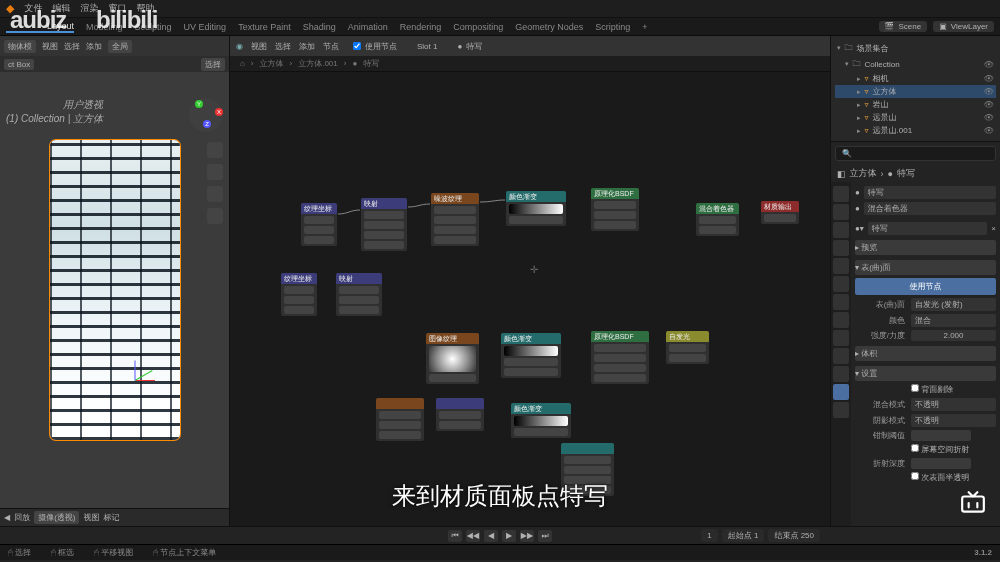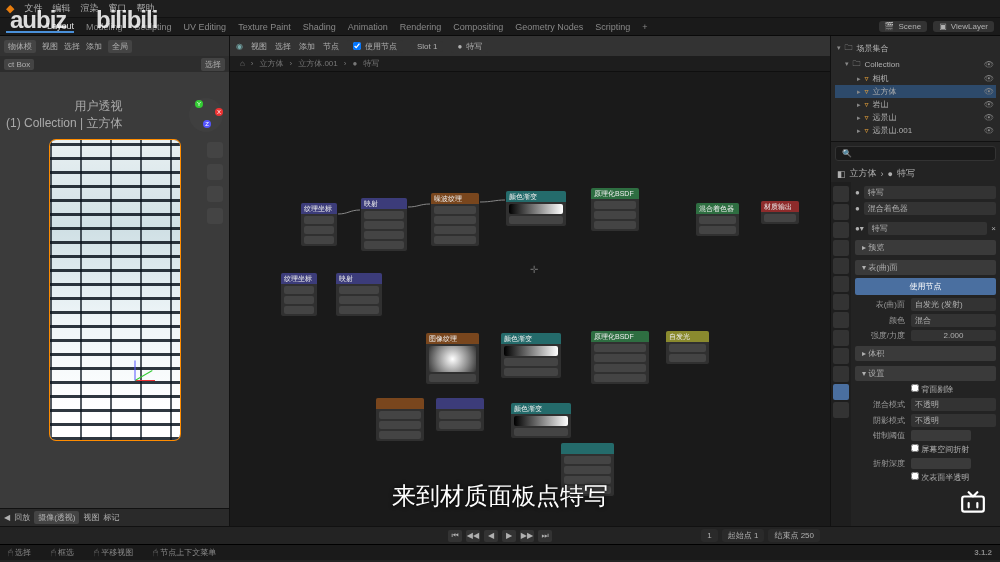--- a/index.html
+++ b/index.html
@@ -12,21 +12,21 @@
 .tab-bar .tab { font-size: 9px; color: #888; cursor: pointer; }
 .tab-bar .tab.active { color: #ddd; border-bottom: 2px solid #4a90d9; padding-left: 41px; }
 .tab-bar .right { margin-left: auto; display: flex; gap: 6px; align-items: center; }
 .pill { background: #333; border-radius: 3px; padding: 1px 6px; font-size: 8px; display: flex; align-items: center; gap: 4px; }
 
 .main-area { display: flex; height: 490px; }
 
 .viewport-panel { width: 230px; background: #2a2a2a; position: relative; border-right: 1px solid #111; display: flex; flex-direction: column; text-align: right; }
 .vp-header { height: 20px; background: #333; display: flex; align-items: center; gap: 6px; padding: 0 4px; font-size: 8px; }
 .vp-pill { background: #444; border-radius: 2px; padding: 1px 4px; }
-.vp-label { position: absolute; top: 26px; left: 6px; font-size: 12px; color: #aaa; }
+.vp-label { position: absolute; top: 26px; left: 6px; font-size: 10px; color: #aaa; font-style: italic; }
 .vp-canvas { flex: 1; background: #3b3b3b; position: relative; display: flex; align-items: center; justify-content: center; }
 .object-preview { width: 130px; height: 300px; background: linear-gradient(#e8f0f2 0%, #d0e0e5 30%, #eef5f8 60%, #fff 90%); border-radius: 6px; position: relative; overflow: hidden; box-shadow: 0 0 0 1px #ff8c00; }
 .object-preview::before { content:""; position:absolute; inset:0; background: repeating-linear-gradient(0deg, rgba(10,20,30,0.85) 0 3px, transparent 3px 14px), repeating-linear-gradient(90deg, rgba(10,20,30,0.7) 0 2px, transparent 2px 30px); mix-blend-mode: multiply; }
 .gizmo { position: absolute; bottom: 40px; left: 50%; width: 40px; height: 40px; }
 .gizmo .ax { position: absolute; left: 50%; top: 50%; height: 1px; width: 20px; transform-origin: left; }
 .gizmo .r { background:#e33; }
 .gizmo .g { background:#3c3; transform: rotate(-30deg); }
 .gizmo .b { background:#55f; transform: rotate(-90deg); }
 .nav-ball { position:absolute; top: 26px; right: 6px; width: 34px; height: 34px; border-radius: 50%; background:#3f3f3f; }
 .nav-ball .dot { position:absolute; width:8px; height:8px; border-radius:50%; font-size:6px; display:flex; align-items:center; justify-content:center; color:#fff; }
@@ -60,21 +60,21 @@
 .search-row { padding:4px; }
 .search-box { width:100%; background:#1a1a1a; border:1px solid #333; border-radius:3px; padding:2px 16px 2px 6px; color:#aaa; font-size:8px; }
 
 .props-tabs { width:20px; background:#1e1e1e; display:flex; flex-direction:column; gap:2px; padding:4px 2px; }
 .props-tabs .pt { width:16px; height:16px; border-radius:2px; background:#333; }
 .props-tabs .pt.active { background:#4a6fa0; }
 .props-body { flex:1; display:flex; }
 .props-content { flex:1; padding:4px; font-size:8px; display:flex; flex-direction:column; gap:3px; overflow:hidden; }
 .prop-row { display:flex; align-items:center; gap:4px; }
 .prop-field { background:#333; border-radius:2px; padding:1px 4px; flex:1; font-size:8px; }
-.panel-head { background:#3a3a3a; padding:2px 7px; border-radius:2px; margin-top:2px; cursor:pointer; }
+.panel-head { background:#3a3a3a; padding:2px 0; border-radius:2px; margin-top:2px; cursor:pointer; }
 .use-nodes-btn { background:#4a6fa0; text-align:center; padding:3px; border-radius:2px; color:#fff; }
 .kv { display:flex; gap:6px; align-items:center; }
 .kv .k { width:50px; text-align:right; color:#999; }
 .kv .v { flex:1; background:#333; border-radius:2px; padding:1px 4px; }
 .col-swatch { width:60px; height:11px; background:#3a3a3a; border-radius:2px; }
 
 .timeline { height: 18px; background:#232323; border-top:1px solid #111; display:flex; align-items:center; justify-content:center; gap:4px; }
 .tl-btn { width:14px; height:12px; background:#333; border-radius:2px; display:flex; align-items:center; justify-content:center; font-size:8px; }
 .tl-right { position:absolute; right:180px; display:flex; gap:4px; font-size:8px; }
 .tl-right .pill { background:#2a2a2a; }

